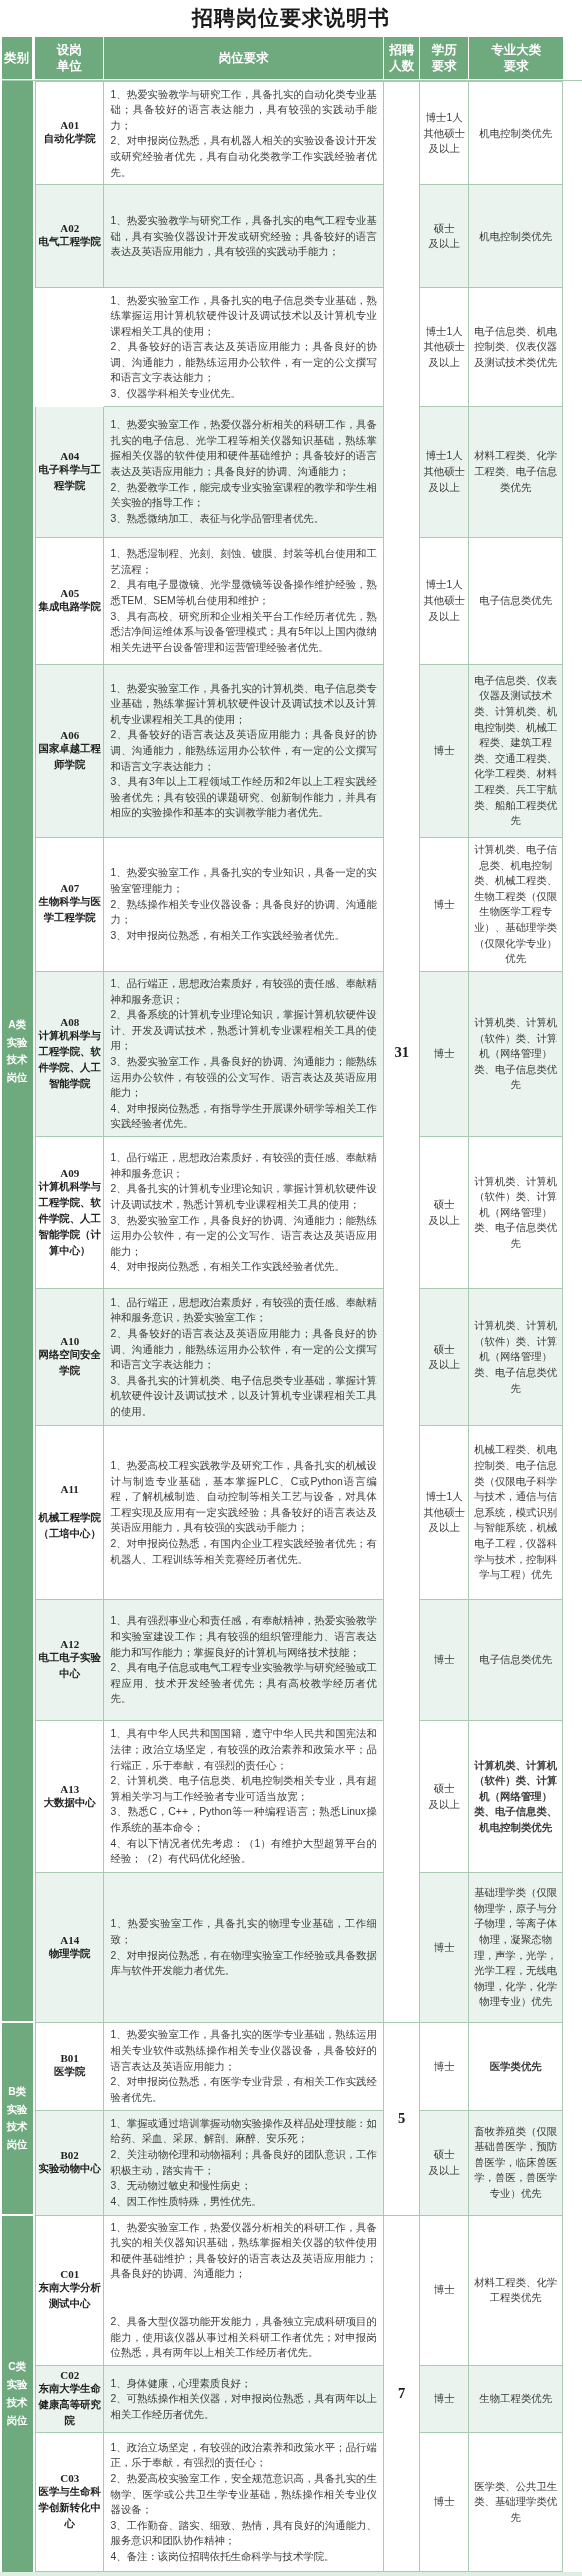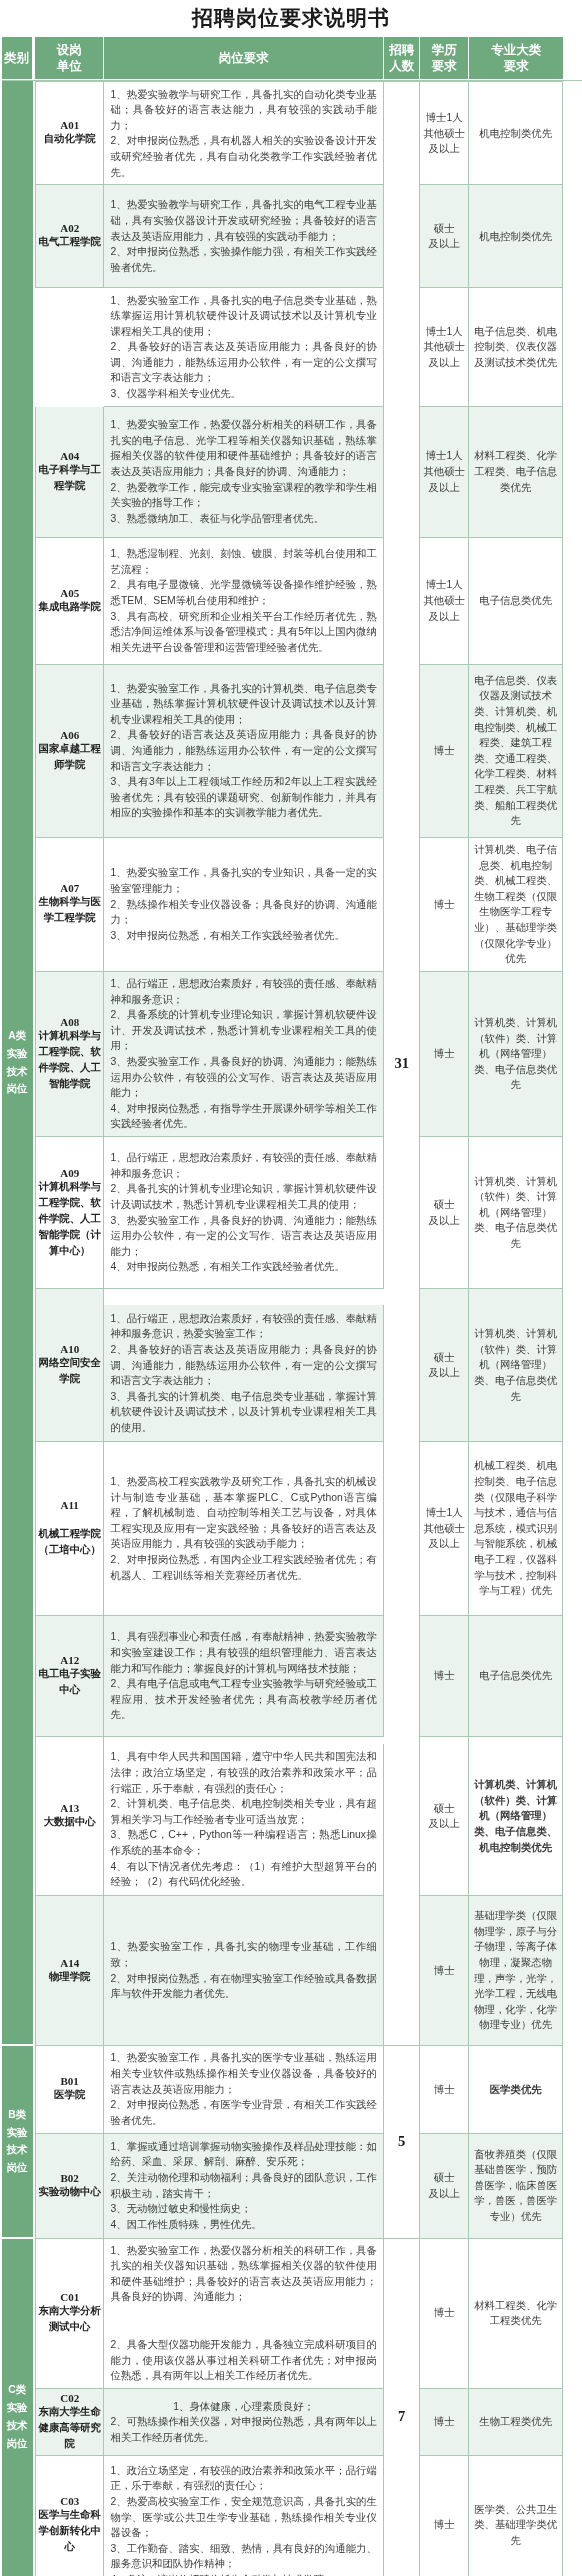--- a/index.html
+++ b/index.html
@@ -81,21 +81,20 @@
           <div class="edu bt" style="grid-area: 1 / 6;">博士1人
 其他硕士
 及以上</div>
           <div class="spec bt" style="grid-area: 1 / 7;">机电控制类优先</div>
           <div class="unit tint" style="grid-area: 2 / 3;">
             <div class="code">A02</div>
             <div class="uname">电气工程学院</div>
           </div>
           <div class="req tint" style="grid-area: 2 / 4; min-height: 103px;">
             <div class="item">1、热爱实验教学与研究工作，具备扎实的电气工程专业基础，具有实验仪器设计开发或研究经验；具备较好的语言表达及英语应用能力，具有较强的实践动手能力；</div>
-            <div class="item">2、对申报岗位熟悉，实验操作能力强，有相关工作实践经验者优先。</div>
           </div>
           <div class="edu tint" style="grid-area: 2 / 6;">硕士
 及以上</div>
           <div class="spec tint" style="grid-area: 2 / 7;">机电控制类优先</div>
           <div class="req" style="grid-area: 3 / 4; min-height: 114px;">
             <div class="item">1、热爱实验室工作，具备扎实的电子信息类专业基础，熟练掌握运用计算机软硬件设计及调试技术以及计算机专业课程相关工具的使用；</div>
             <div class="item">2、具备较好的语言表达及英语应用能力；具备良好的协调、沟通能力，能熟练运用办公软件，有一定的公文撰写和语言文字表达能力；</div>
             <div class="item">3、仪器学科相关专业优先。</div>
           </div>
           <div class="edu" style="grid-area: 3 / 6;">博士1人
@@ -172,21 +171,21 @@
             <div class="item">3、热爱实验室工作，具备良好的协调、沟通能力；能熟练运用办公软件，有一定的公文写作、语言表达及英语应用能力；</div>
             <div class="item">4、对申报岗位熟悉，有相关工作实践经验者优先。</div>
           </div>
           <div class="edu" style="grid-area: 9 / 6;">硕士
 及以上</div>
           <div class="spec" style="grid-area: 9 / 7;">计算机类、计算机（软件）类、计算机（网络管理）类、电子信息类优先</div>
           <div class="unit tint" style="grid-area: 10 / 3;">
             <div class="code">A10</div>
             <div class="uname">网络空间安全学院</div>
           </div>
-          <div class="req tint" style="grid-area: 10 / 4; min-height: 137px; margin-top: 16px;">
+          <div class="req tint" style="grid-area: 10 / 4; min-height: 137px;">
             <div class="item">1、品行端正，思想政治素质好，有较强的责任感、奉献精神和服务意识，热爱实验室工作；</div>
             <div class="item">2、具备较好的语言表达及英语应用能力；具备良好的协调、沟通能力，能熟练运用办公软件，有一定的公文撰写和语言文字表达能力；</div>
             <div class="item">3、具备扎实的计算机类、电子信息类专业基础，掌握计算机软硬件设计及调试技术，以及计算机专业课程相关工具的使用。</div>
           </div>
           <div class="edu tint" style="grid-area: 10 / 6;">硕士
 及以上</div>
           <div class="spec tint" style="grid-area: 10 / 7;">计算机类、计算机（软件）类、计算机（网络管理）类、电子信息类优先</div>
           <div class="unit" style="grid-area: 11 / 3; gap: 15px;">
             <div class="code">A11</div>
             <div class="uname">机械工程学院（工培中心）</div>
@@ -206,21 +205,21 @@
           <div class="req tint" style="grid-area: 12 / 4; min-height: 121px;">
             <div class="item">1、具有强烈事业心和责任感，有奉献精神，热爱实验教学和实验室建设工作；具有较强的组织管理能力、语言表达能力和写作能力；掌握良好的计算机与网络技术技能；</div>
             <div class="item">2、具有电子信息或电气工程专业实验教学与研究经验或工程应用、技术开发经验者优先；具有高校教学经历者优先。</div>
           </div>
           <div class="edu tint" style="grid-area: 12 / 6;">博士</div>
           <div class="spec tint" style="grid-area: 12 / 7;">电子信息类优先</div>
           <div class="unit" style="grid-area: 13 / 3;">
             <div class="code">A13</div>
             <div class="uname">大数据中心</div>
           </div>
-          <div class="req" style="grid-area: 13 / 4; min-height: 152px; margin-top: 7px;">
+          <div class="req" style="grid-area: 13 / 4; min-height: 152px;">
             <div class="item">1、具有中华人民共和国国籍，遵守中华人民共和国宪法和法律；政治立场坚定，有较强的政治素养和政策水平；品行端正，乐于奉献，有强烈的责任心；</div>
             <div class="item">2、计算机类、电子信息类、机电控制类相关专业，具有超算相关学习与工作经验者专业可适当放宽；</div>
             <div class="item">3、熟悉C，C++，Python等一种编程语言；熟悉Linux操作系统的基本命令；</div>
             <div class="item">4、有以下情况者优先考虑：（1）有维护大型超算平台的经验；（2）有代码优化经验。</div>
           </div>
           <div class="edu" style="grid-area: 13 / 6;">硕士
 及以上</div>
           <div class="spec" style="grid-area: 13 / 7; font-weight: bold;">计算机类、计算机（软件）类、计算机（网络管理）类、电子信息类、机电控制类优先</div>
           <div class="unit tint" style="grid-area: 14 / 3;">
             <div class="code">A14</div>
@@ -276,21 +275,21 @@
           <div class="req" style="grid-area: 1 / 4; min-height: 125px; gap: 32px;">
             <div class="item">1、热爱实验室工作，热爱仪器分析相关的科研工作，具备扎实的相关仪器知识基础，熟练掌握相关仪器的软件使用和硬件基础维护；具备较好的语言表达及英语应用能力；具备良好的协调、沟通能力；</div>
             <div class="item">2、具备大型仪器功能开发能力，具备独立完成科研项目的能力，使用该仪器从事过相关科研工作者优先；对申报岗位熟悉，具有两年以上相关工作经历者优先。</div>
           </div>
           <div class="edu" style="grid-area: 1 / 6;">博士</div>
           <div class="spec" style="grid-area: 1 / 7;">材料工程类、化学工程类优先</div>
           <div class="unit tint" style="grid-area: 2 / 3;">
             <div class="code">C02</div>
             <div class="uname">东南大学生命健康高等研究院</div>
           </div>
-          <div class="req tint" style="grid-area: 2 / 4; min-height: 66px; align-items: center;">
+          <div class="req tint" style="grid-area: 2 / 4; min-height: 66px;">
             <div class="item">1、身体健康，心理素质良好；</div>
             <div class="item">2、可熟练操作相关仪器，对申报岗位熟悉，具有两年以上相关工作经历者优先。</div>
           </div>
           <div class="edu tint" style="grid-area: 2 / 6;">博士</div>
           <div class="spec tint" style="grid-area: 2 / 7;">生物工程类优先</div>
           <div class="unit" style="grid-area: 3 / 3;">
             <div class="code">C03</div>
             <div class="uname">医学与生命科学创新转化中心</div>
           </div>
           <div class="req" style="grid-area: 3 / 4; min-height: 139px;">

